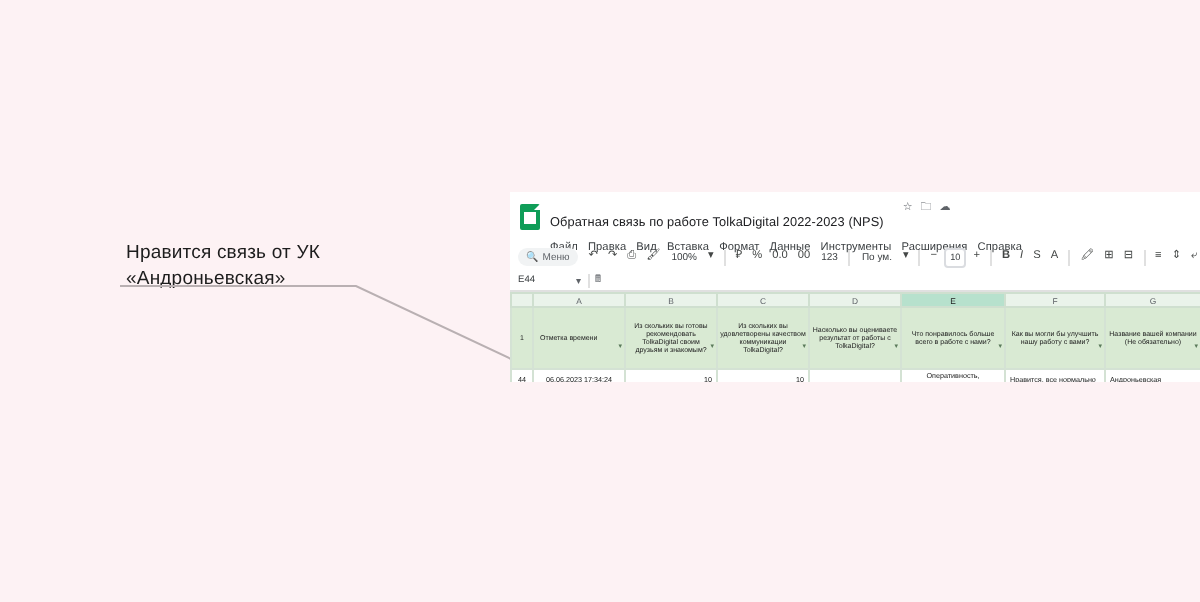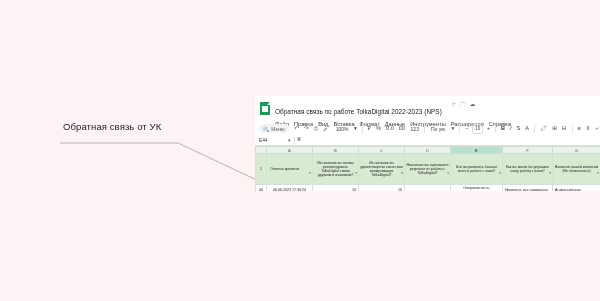--- a/index.html
+++ b/index.html
@@ -251,21 +251,22 @@
     padding: 0 2px;
     line-height: 1.2;
   }
   tr.data td.num { text-align: right; }
   tr.data td.ctr { text-align: center; }
 </style>
 </head>
 <body>
 
 <div id="callout">
-  <span class="line">Обратная связь от УК</span>
+  <span class="line">Нравится связь от УК</span>
+  <span class="line">«Андроньевская»</span>
 </div>
 
 <svg id="connector" viewBox="0 0 205 45" width="205" height="45">
   <path d="M0,3 L118,3 L203,43" fill="none" stroke="#b9b0b2" stroke-width="1"></path>
 </svg>
 
 <div id="sheet-window">
 
   <div class="titlebar">
     <div class="app-icon"></div>

